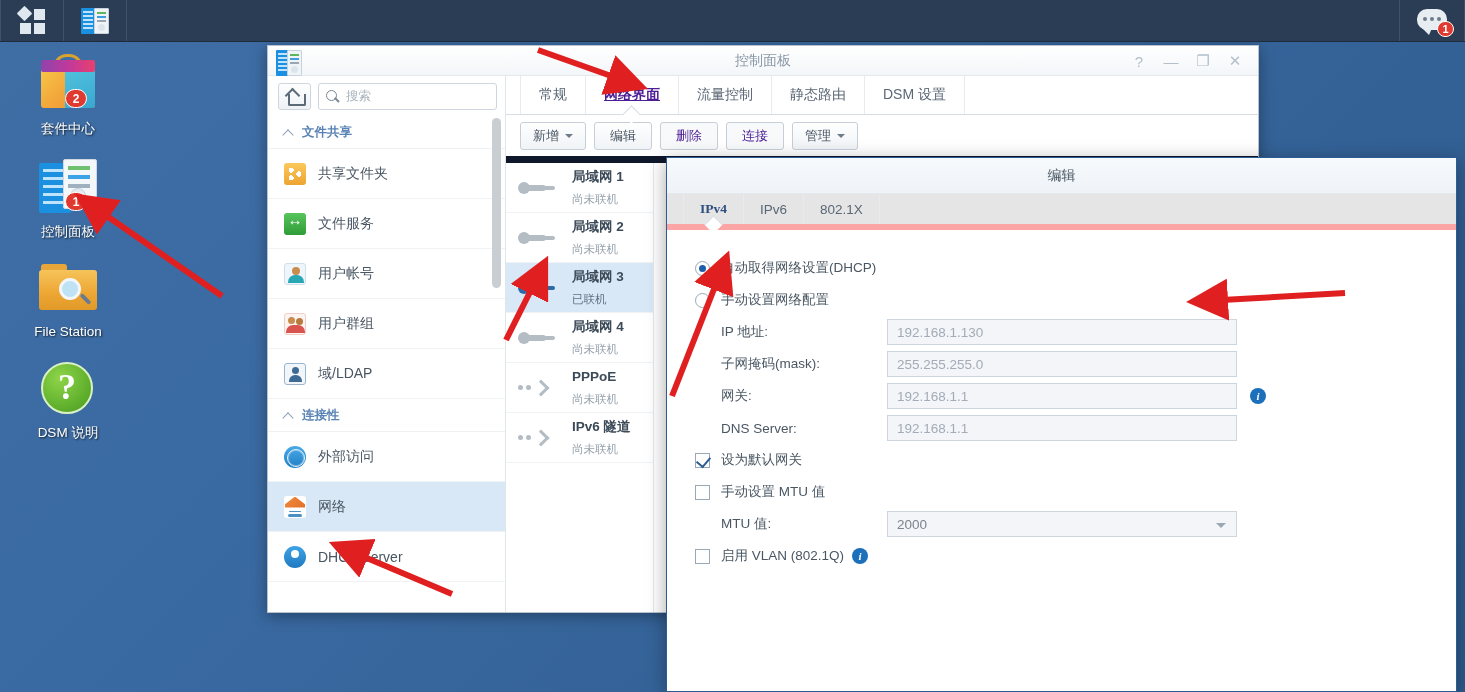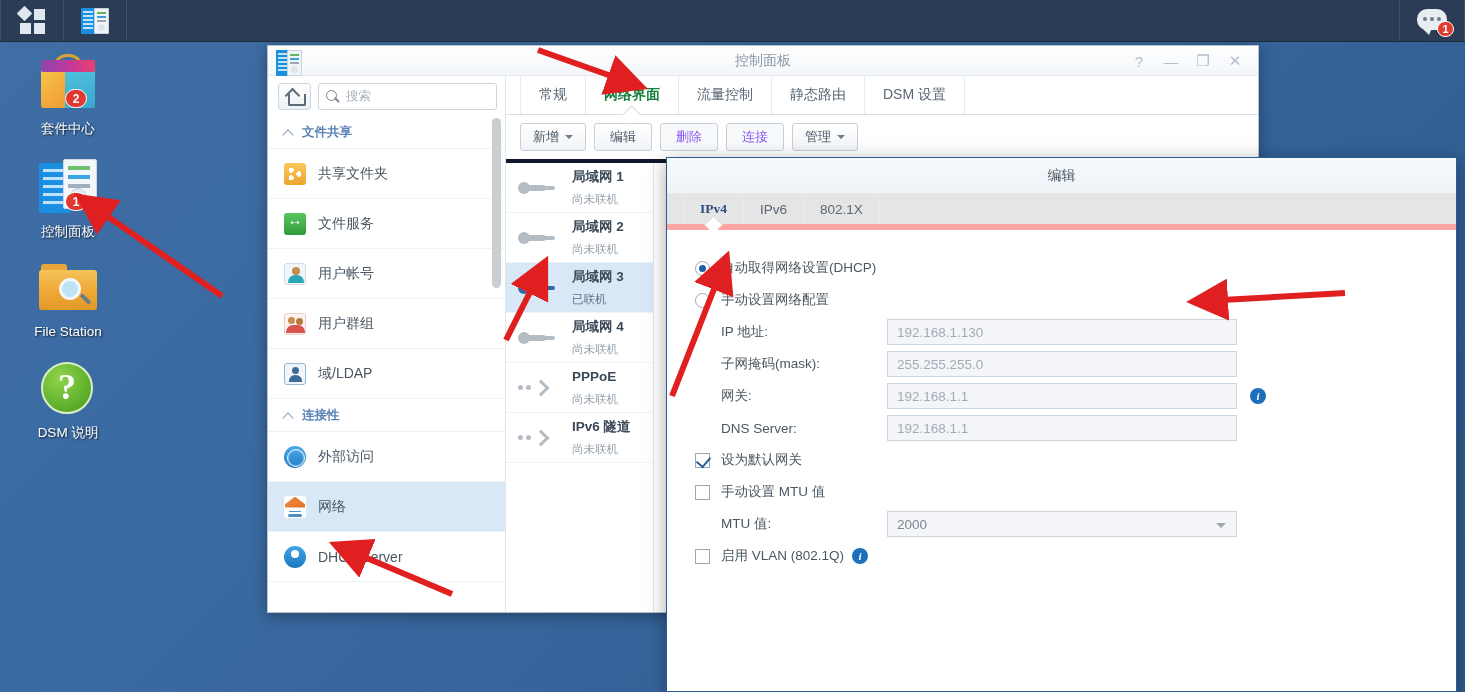--- a/index.html
+++ b/index.html
@@ -228,36 +228,36 @@
   #cp-main { flex: 1; min-width: 0; display: flex; flex-direction: column; background: #fff; }
   #cp-tabs {
     height: 39px; flex: none; display: flex; align-items: stretch;
     border-bottom: 1px solid #d6dde4; background: #fff; padding-left: 14px;
   }
   .cp-tab {
     padding: 0 18px; display: flex; align-items: center; font-size: 14px; color: #5a6775;
     border-right: 1px solid #e6ebf0; cursor: pointer; position: relative;
   }
   .cp-tab:first-child { border-left: 1px solid #e6ebf0; }
-  .cp-tab.active { color: #15803d; font-weight: bold; }
+  .cp-tab.active { color: #4c1d95; font-weight: bold; text-decoration: underline; }
   .cp-tab.active::after {
     content:""; position:absolute; left:50%; bottom:-7px; margin-left:-7px;
     width:12px;height:12px;background:#fff;border-left:1px solid #d6dde4;border-top:1px solid #d6dde4;
     transform:rotate(45deg);
   }
   #cp-toolbar {
     height: 48px; flex: none; display: flex; align-items: center; gap: 8px;
-    padding: 0 14px; border-bottom: 4px solid #0f172a; background: #fff;
+    padding: 0 14px; border-bottom: 7px solid #0f172a; background: #fff;
   }
   .tbar-btn {
     height: 28px; min-width: 58px; padding: 0 12px; border: 1px solid #c6cfd8; border-radius: 3px;
     background: linear-gradient(180deg,#ffffff,#f0f3f7); font-size: 13px; color: #4a5763;
     display: flex; align-items: center; justify-content: center; gap: 6px; cursor: pointer;
   }
-  .tbar-btn.dis { color: #8b5cf6; background: #f7f9fb; cursor: default; }
+  .tbar-btn.dis { color: #4c1d95; background: #f7f9fb; cursor: default; }
   .dd-caret { width:0;height:0;border-left:4px solid transparent;border-right:4px solid transparent;
     border-top:4px solid #6d7a87; }
 
   #cp-content { flex: 1; display: flex; min-height: 0; }
   #iflist { width: 148px; flex: none; border-right: 1px solid #e4e9ee; overflow: hidden; }
   .if-row {
     height: 50px; display: flex; align-items: center; gap: 24px; padding-left: 12px;
     border-bottom: 1px solid #f0f3f6; cursor: pointer;
   }
   .if-row.sel { background: #d9e8f7; }

